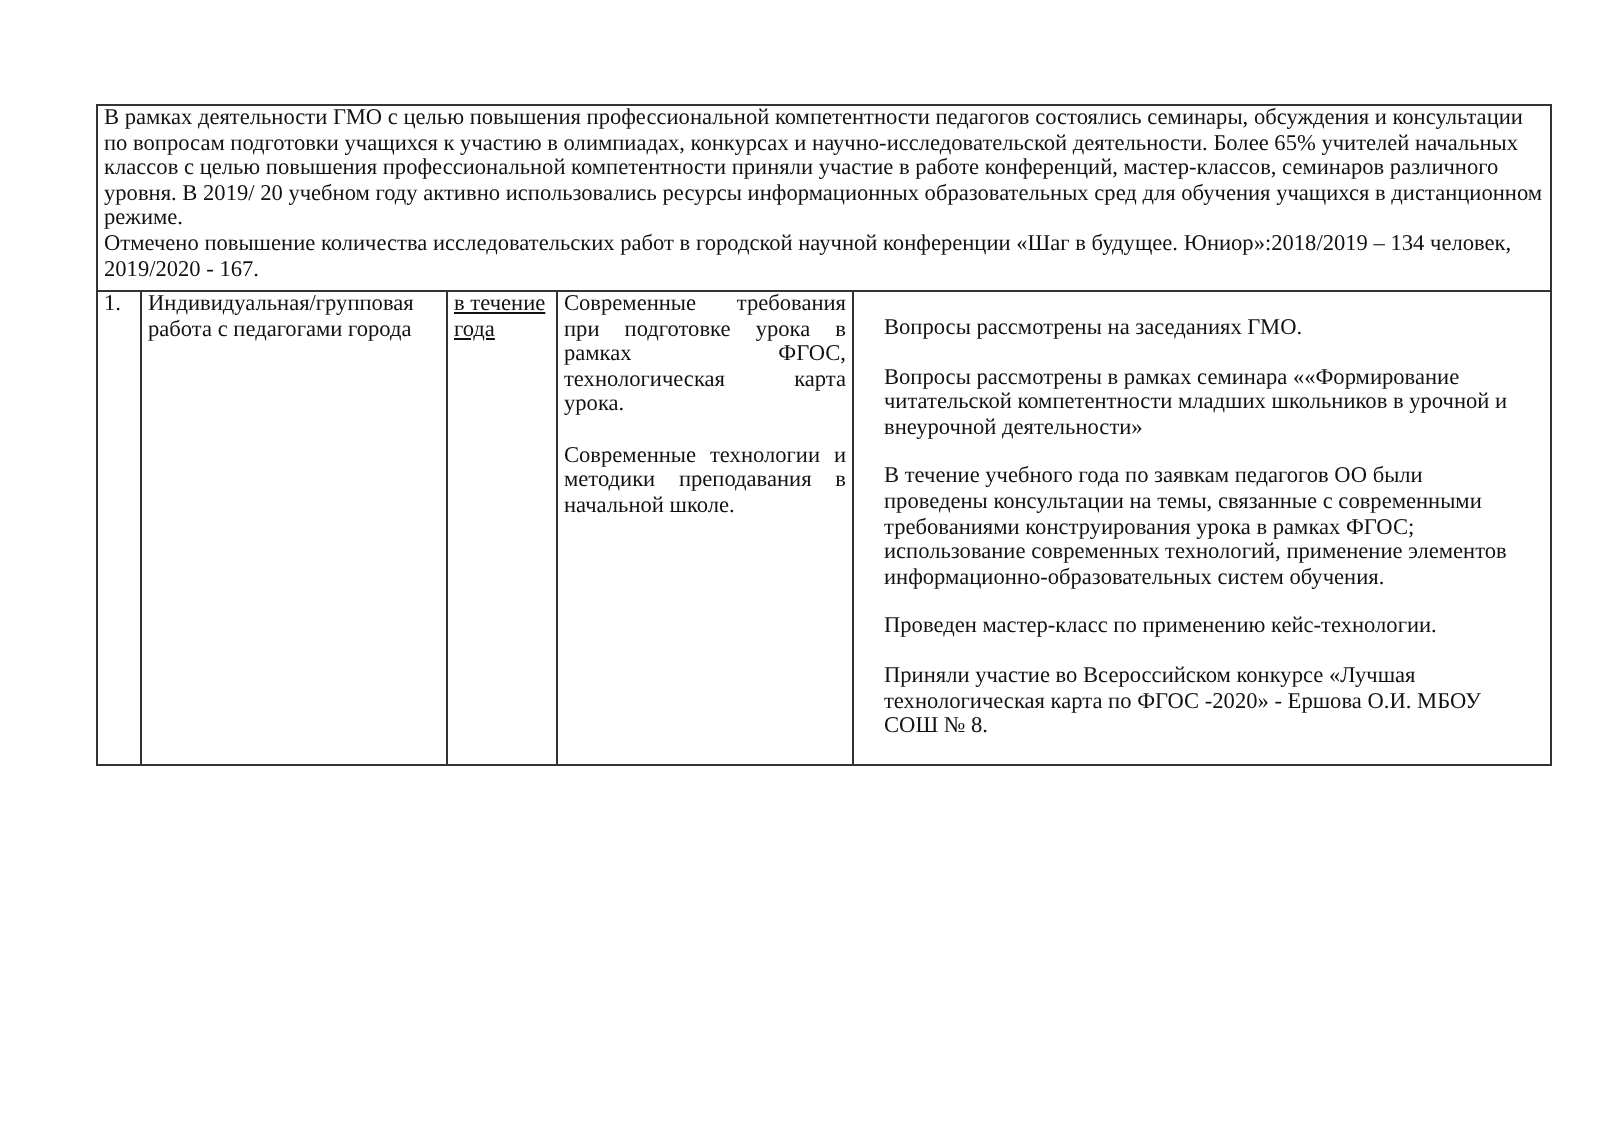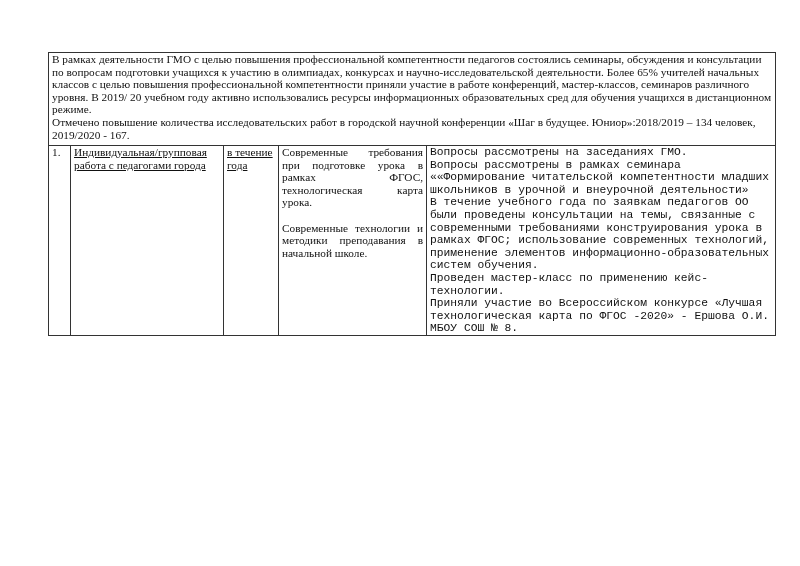--- a/index.html
+++ b/index.html
@@ -7,26 +7,26 @@
          font-family: "Liberation Serif", "DejaVu Serif", serif; color: #111; }
   .page { position: absolute; left: 0; top: 0; width: 800px; height: 566px; background: #fff; }
   table.doc { position: absolute; left: 48px; top: 52px; width: 727px;
               border-collapse: collapse; table-layout: fixed; font-size: 11.3px; line-height: 12.6px; }
   table.doc td { border: 1.3px solid #333; vertical-align: top; padding: 0 3px; }
   .intro td { padding: 1px 4px 1px 4px; height: 92px; font-family: Liberation Serif, serif; }
   .intro p { margin: 0; }
   .section-head td { text-align: center; font-weight: bold; height: 24px; vertical-align: top; padding-top: 1px; }
   .row td { height: 167px; padding-top: 1px; }
   td.num { text-align: left; padding-left: 5px; border-right-color: #aaa; }
-  td.name { border-left-color: #aaa; text-decoration: underline; }
+  td.name { border-left-color: #aaa; }
   td.period { text-align: left; text-decoration: underline; }
   td.topics { text-align: justify; padding-right: 4px; font-family: Liberation Serif, serif; }
   td.topics p { margin: 0; }
   td.topics .gap { height: 12.6px; }
-  td.results p { margin: 0; font-family: Liberation Mono, monospace; }
+  td.results p { margin: 12px; }
 </style>
 </head>
 <body>
 
 <div class="page">
   <table class="doc">
     <colgroup>
       <col style="width:22px">
       <col style="width:153px">
       <col style="width:55px">

